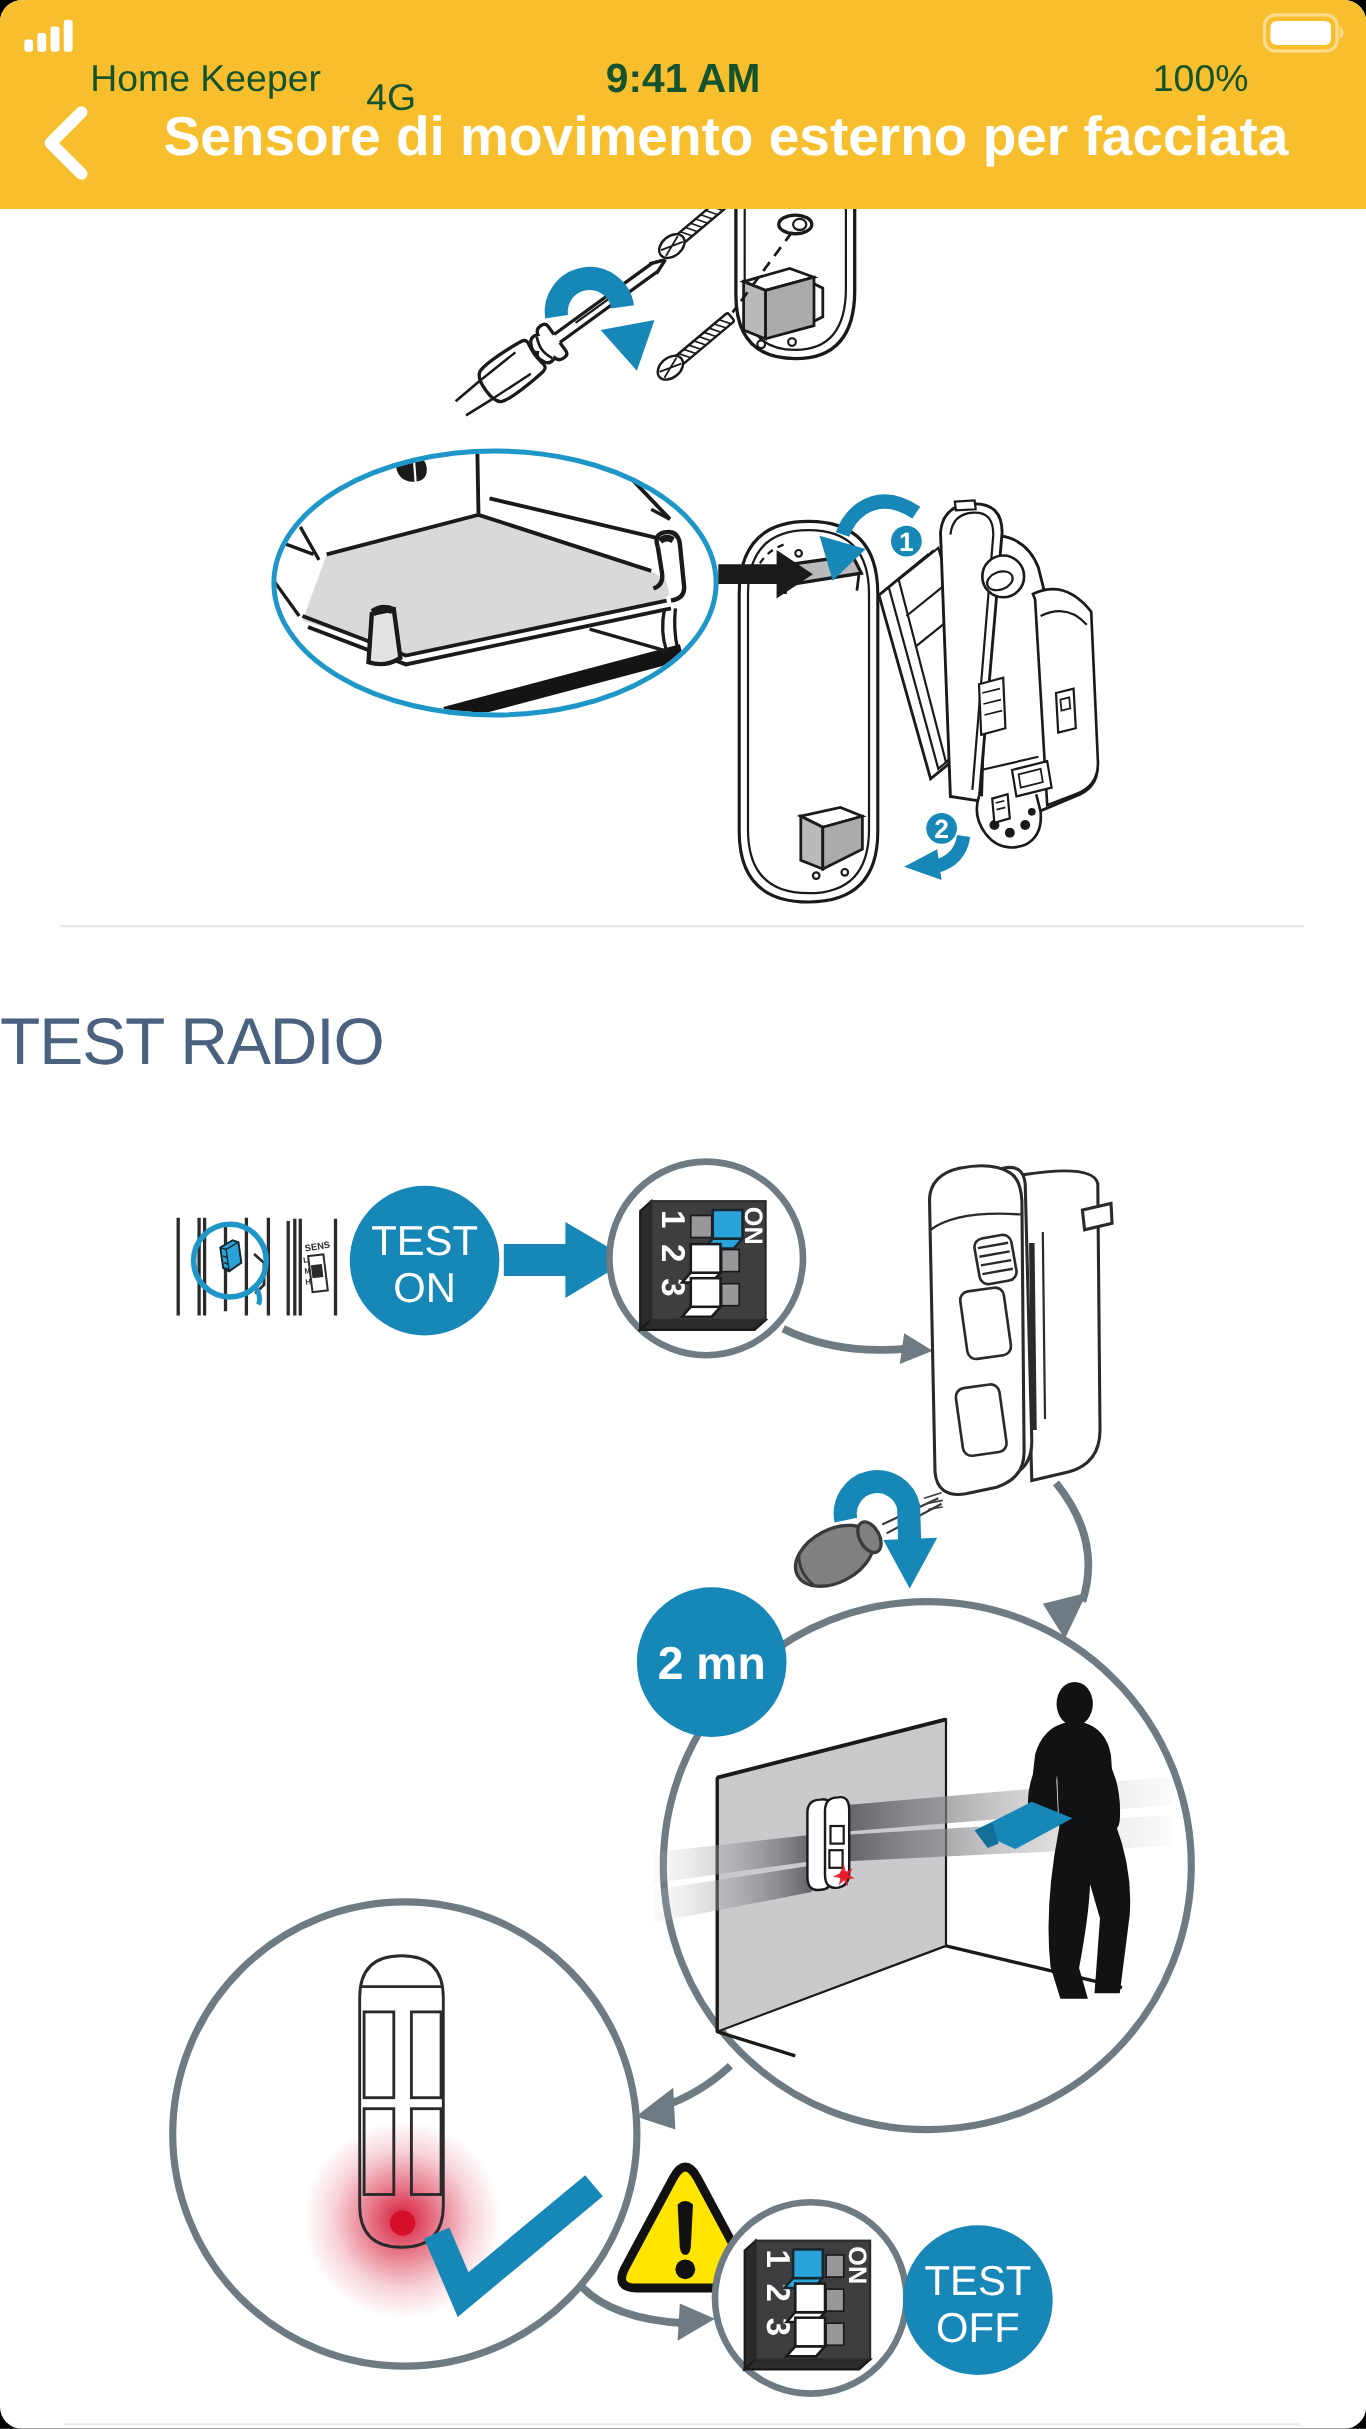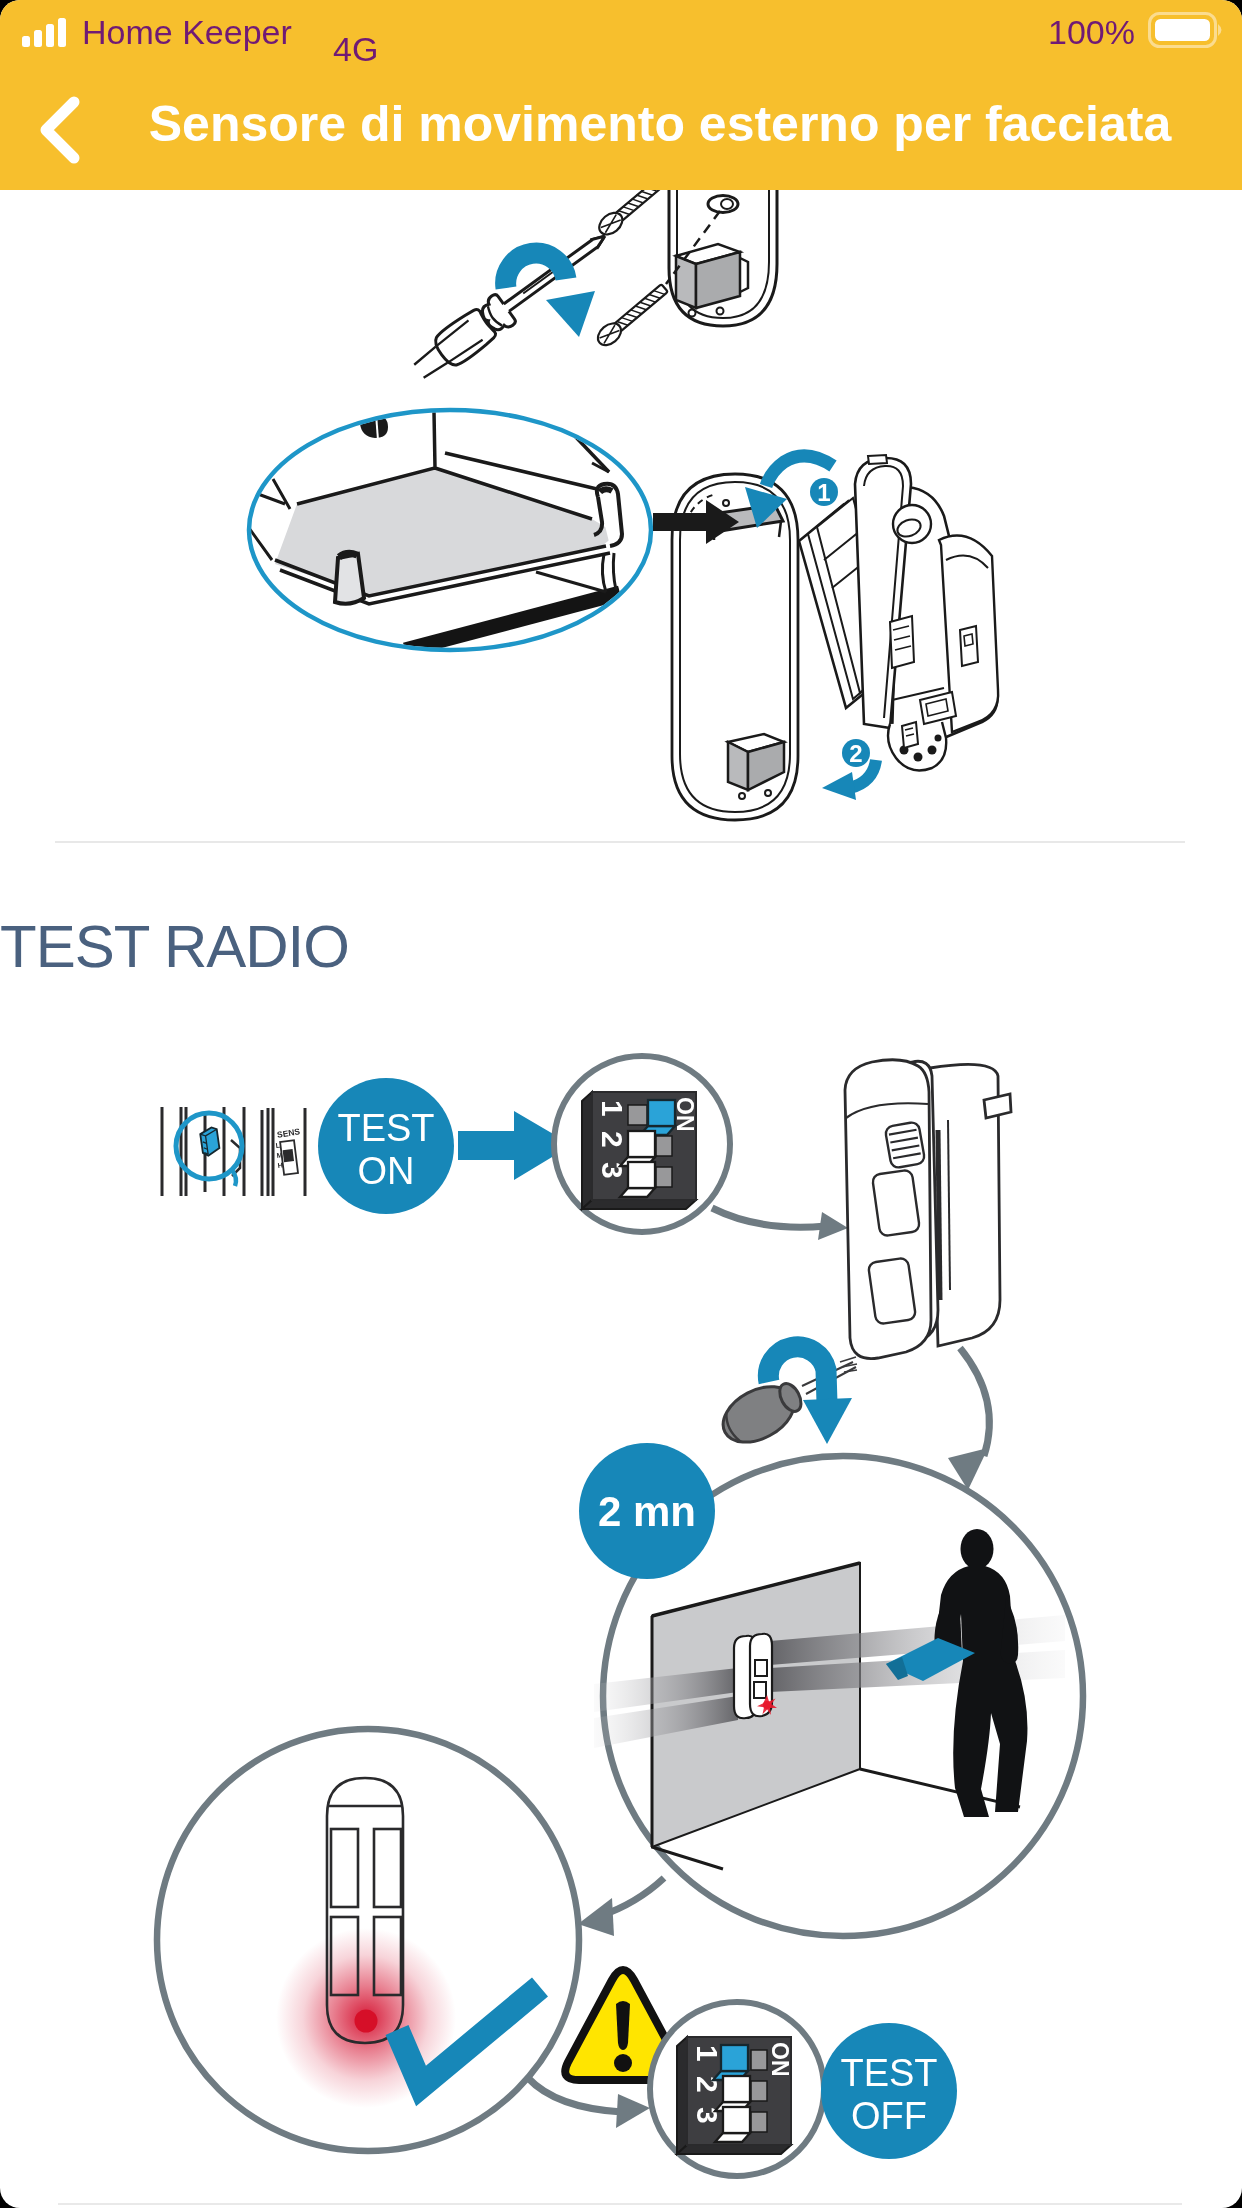--- a/index.html
+++ b/index.html
@@ -1,37 +1,38 @@
 <!DOCTYPE html>
 <html><head>
 <meta charset="utf-8">
 <style>
   html,body{margin:0;padding:0;}
   body{background:#000;width:1242px;height:2208px;font-family:"Liberation Sans",sans-serif;}
   #page{position:relative;width:1242px;height:2208px;background:#fff;border-radius:20px;overflow:hidden;}
   #hdr{position:absolute;left:0;top:0;width:1242px;height:190px;background:#f7bf2d;}
-  .sbtxt{position:absolute;font-size:34px;color:#701a75;}
+  .sbtxt{position:absolute;font-size:34px;color:#14532d;margin-top:40px;}
   #title{position:absolute;top:95px;left:39px;width:1242px;text-align:center;color:#fff;font-size:50px;font-weight:bold;letter-spacing:0px;}
   #divider{position:absolute;left:55px;top:841px;width:1130px;height:2px;background:#e8e8e8;}
   #testradio{position:absolute;left:0;top:912px;width:1242px;text-align:left;color:#4a617f;font-size:60px;letter-spacing:-1px;}
   #botline{position:absolute;left:58px;top:2203px;width:1124px;height:2px;background:#e9e9e9;}
   svg{position:absolute;display:block;}
 </style>
 </head>
 <body>
 <div id="page">
   <div id="hdr"></div>
   <svg style="left:22px;top:16px" width="50" height="32" viewBox="0 0 50 32">
       <rect x="0" y="20" width="8" height="11" rx="2.5" fill="#fff"></rect>
       <rect x="12" y="14" width="8" height="17" rx="2.5" fill="#fff"></rect>
       <rect x="24" y="8" width="8" height="23" rx="2.5" fill="#fff"></rect>
       <rect x="36" y="2" width="8" height="29" rx="2.5" fill="#fff"></rect>
   </svg>
   <div class="sbtxt" style="left:82px;top:13px;">Home Keeper</div>
   <div class="sbtxt" style="left:333px;top:30px;">4G</div>
+  <div class="sbtxt" style="left:0;top:11px;width:1242px;text-align:center;font-weight:bold;font-size:37px;">9:41 AM</div>
   <div class="sbtxt" style="left:1048px;top:13px;">100%</div>
   <svg style="left:1148px;top:12px" width="80" height="36" viewBox="0 0 80 36">
       <rect x="1.5" y="1.5" width="66" height="33" rx="10" fill="none" stroke="#fbdc8f" stroke-width="3"></rect>
       <rect x="7" y="7" width="55" height="22" rx="5.5" fill="#fff"></rect>
       <path d="M70 12 q7 6 0 12 z" fill="#fbdc8f"></path>
   </svg>
   <svg style="left:34px;top:94px" width="48" height="72" viewBox="0 0 48 72">
       <path d="M40 8 L12 36 L40 64" fill="none" stroke="#fff" stroke-width="11" stroke-linecap="round" stroke-linejoin="round"></path>
   </svg>
   <div id="title">Sensore di movimento esterno per facciata</div>

